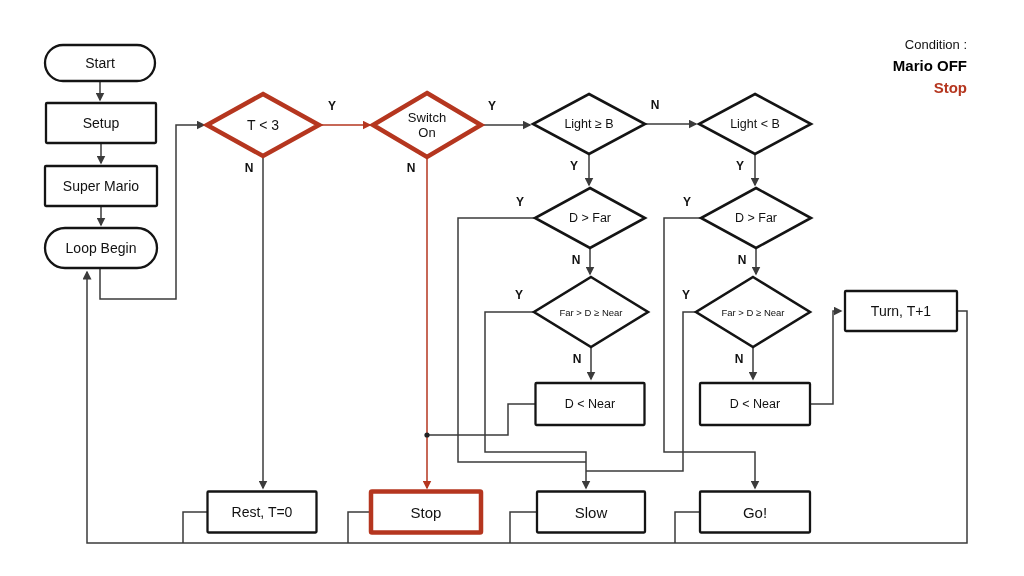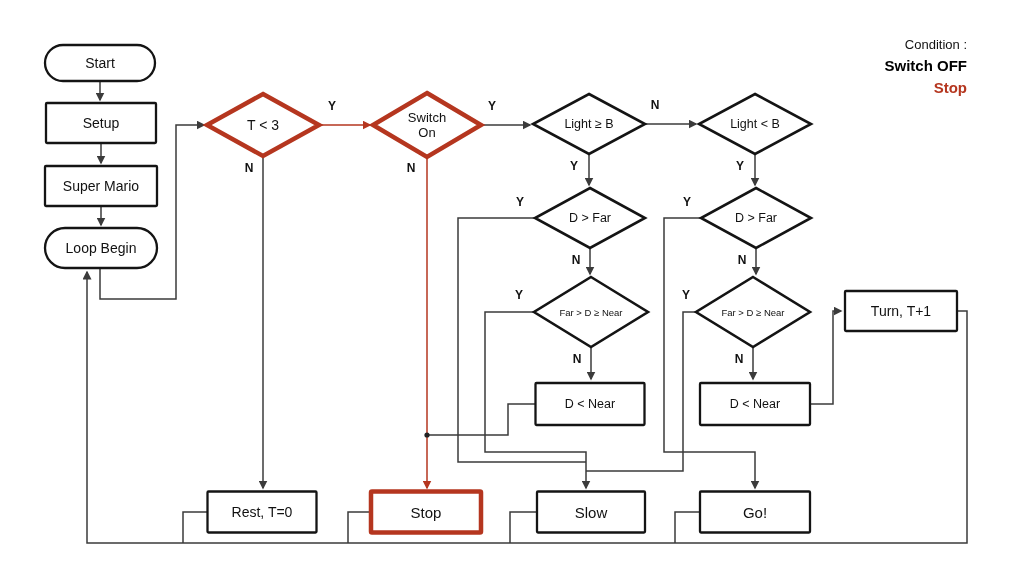--- a/index.html
+++ b/index.html
@@ -191,16 +191,16 @@
         <rect x="537" y="491.5" width="108" height="41" fill="#fff" stroke="#141414" stroke-width="2.3" rx="1"></rect>
         <text x="591" y="512" font-size="15" fill="#111111" text-anchor="middle" dominant-baseline="central">Slow</text>
       </g>
       <g>
         <rect x="700" y="491.5" width="110" height="41" fill="#fff" stroke="#141414" stroke-width="2.3" rx="1"></rect>
         <text x="755" y="512" font-size="15" fill="#111111" text-anchor="middle" dominant-baseline="central">Go!</text>
       </g>
     </svg>
   <div id="legend">
     <div class="t">Condition :</div>
-    <div class="b">Switch OFF</div>
+    <div class="b">Mario OFF</div>
     <div class="r" id="legend-stop" style="color: rgb(181, 54, 31);">Stop</div>
   </div>
 </div>
 
 </body></html>

